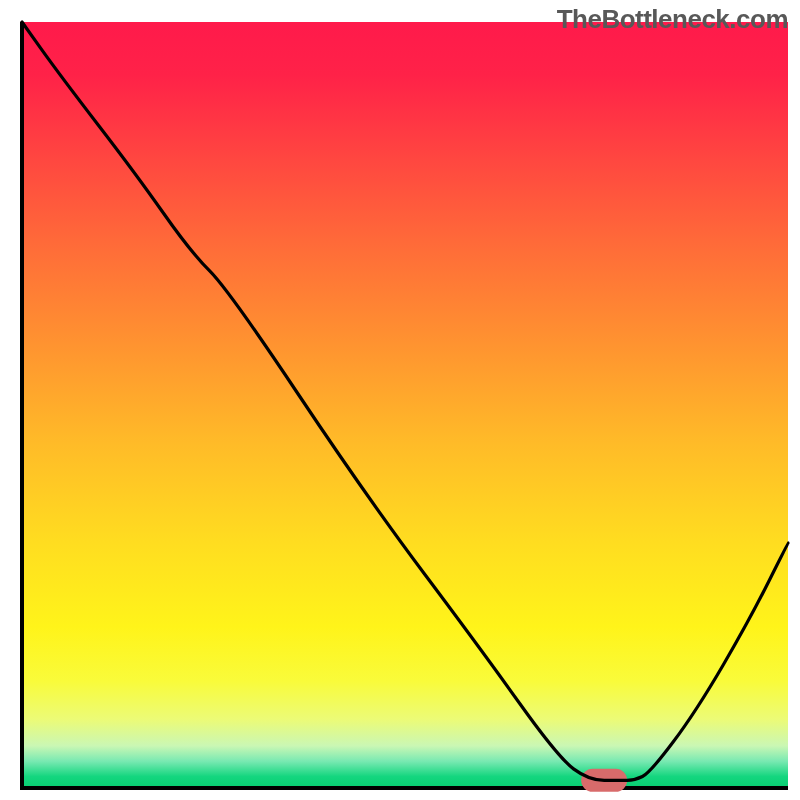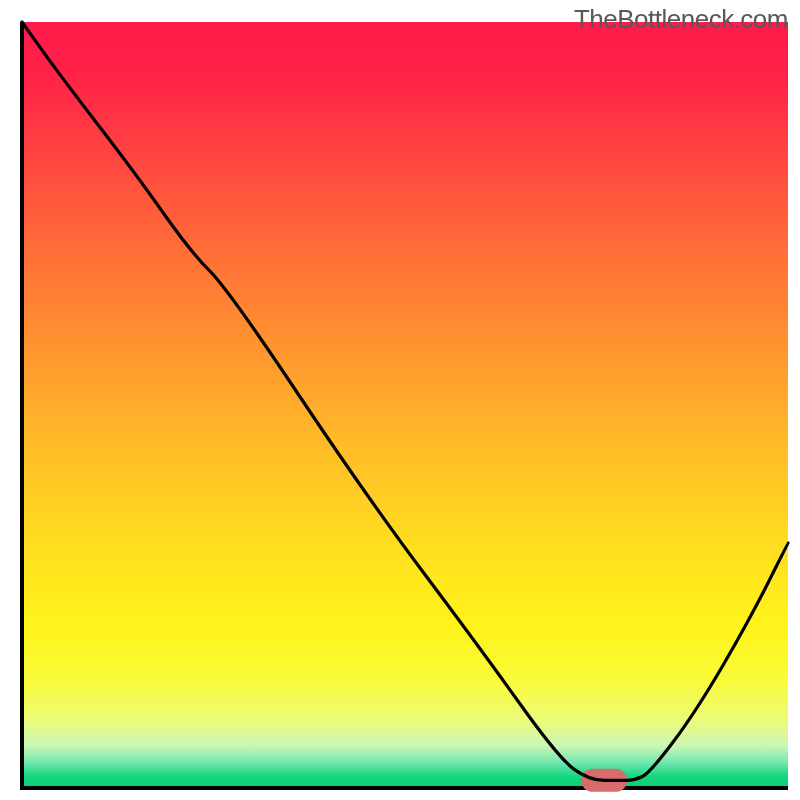--- a/index.html
+++ b/index.html
@@ -13,21 +13,21 @@
   .chart-container {
     position: relative;
     width: 800px;
     height: 800px;
   }
   .watermark {
     position: absolute;
     top: 4px;
     right: 12px;
     font-size: 26px;
-    font-weight: normal;
+    font-weight: bold;
     color: #585858;
     letter-spacing: -0.5px;
     z-index: 10;
   }
   svg.plot {
     position: absolute;
     left: 0;
     top: 0;
   }
 </style>

